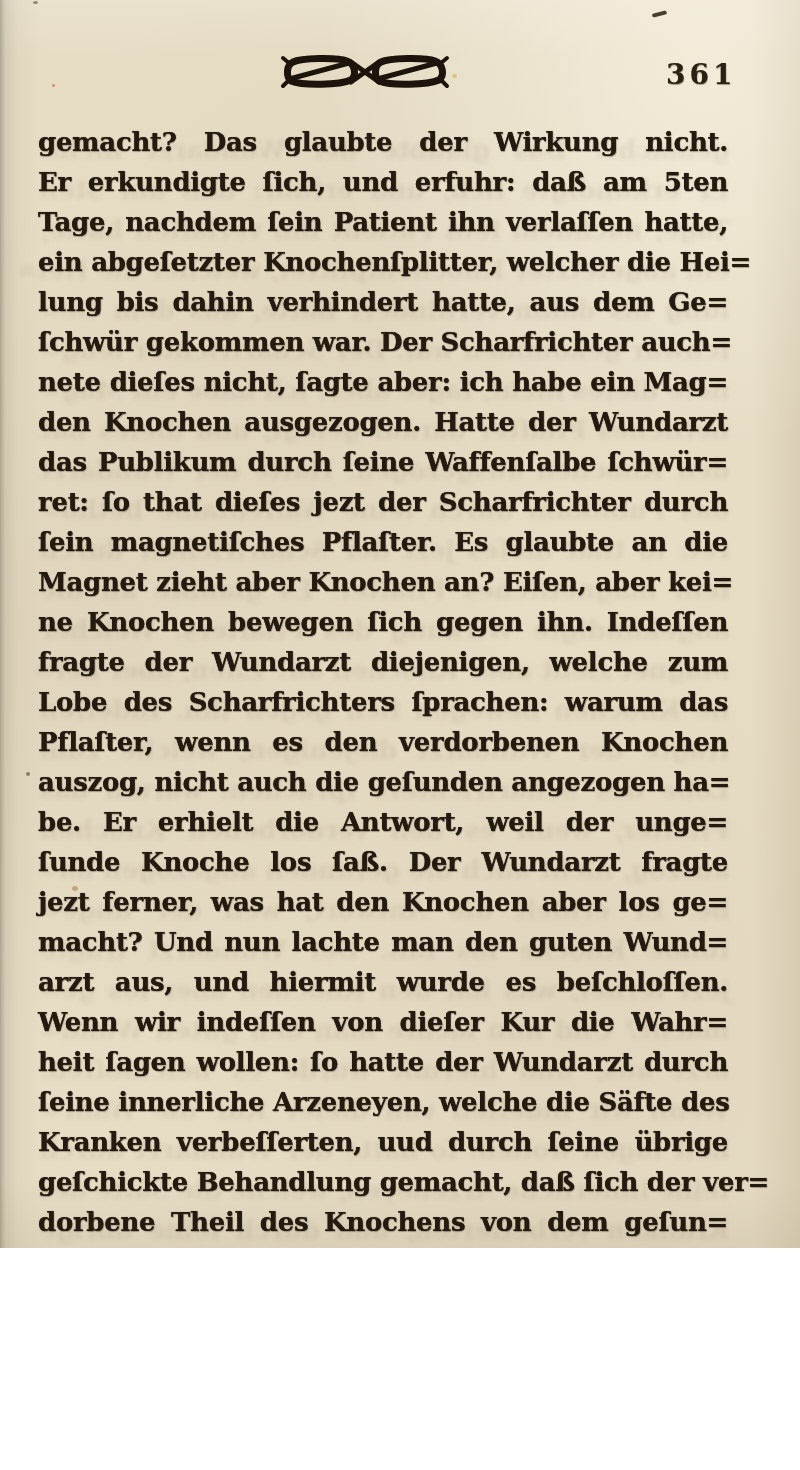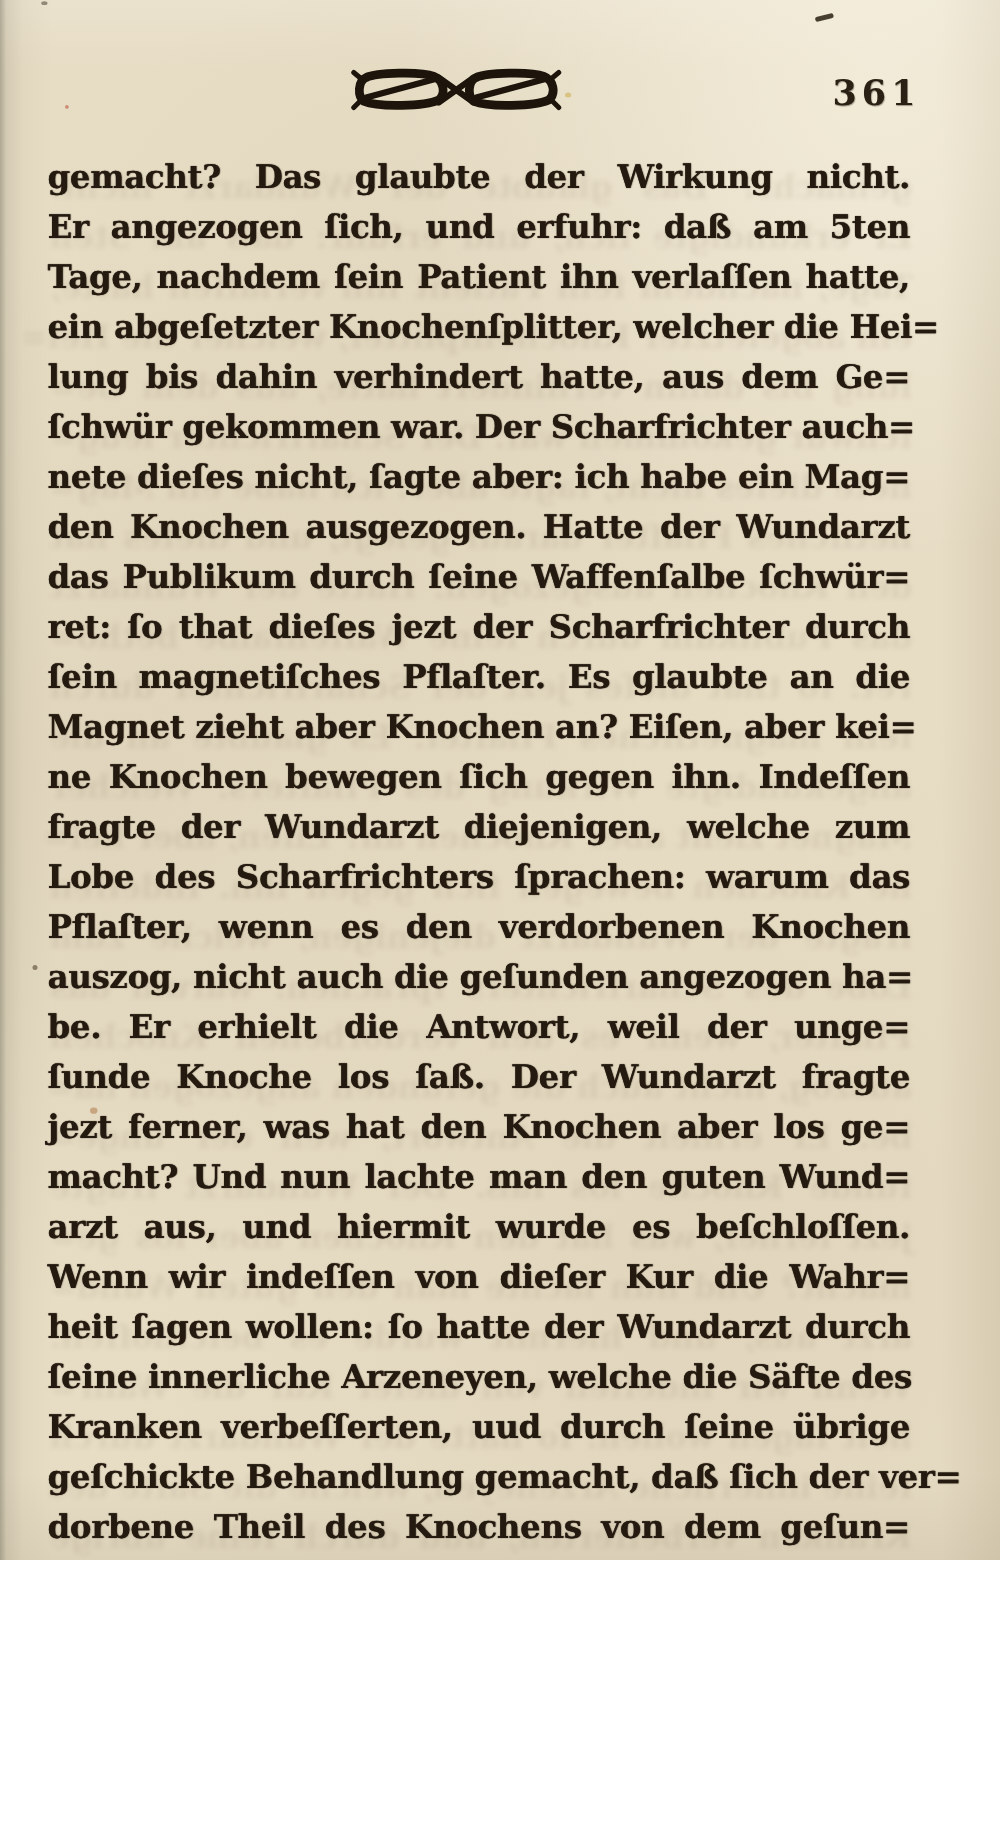--- a/index.html
+++ b/index.html
@@ -102,21 +102,21 @@
       <div class="line">heit ſagen wollen: ſo hatte der Wundarzt durch</div>
       <div class="line">ſeine innerliche Arzeneyen, welche die Säfte des</div>
       <div class="line">Kranken verbeſſerten, uud durch ſeine übrige</div>
       <div class="line">geſchickte Behandlung gemacht, daß ſich der ver=</div>
       <div class="line">dorbene Theil des Knochens von dem geſun=</div>
       <div class="line">den getrennet hatte: eine Sache, wovon die</div>
     </div>
 
   <div class="text-block">
       <div class="line">gemacht? Das glaubte der Wirkung nicht.</div>
-      <div class="line">Er angezogen ſich, und erfuhr: daß am 5ten</div>
+      <div class="line">Er erkundigte ſich, und erfuhr: daß am 5ten</div>
       <div class="line">Tage, nachdem ſein Patient ihn verlaſſen hatte,</div>
       <div class="line">ein abgeſetzter Knochenſplitter, welcher die Hei=</div>
       <div class="line">lung bis dahin verhindert hatte, aus dem Ge=</div>
       <div class="line">ſchwür gekommen war. Der Scharfrichter auch=</div>
       <div class="line">nete dieſes nicht, ſagte aber: ich habe ein Mag=</div>
       <div class="line">den Knochen ausgezogen. Hatte der Wundarzt</div>
       <div class="line">das Publikum durch ſeine Waffenſalbe ſchwür=</div>
       <div class="line">ret: ſo that dieſes jezt der Scharfrichter durch</div>
       <div class="line">ſein magnetiſches Pflaſter. Es glaubte an die</div>
       <div class="line">Magnet zieht aber Knochen an? Eiſen, aber kei=</div>

